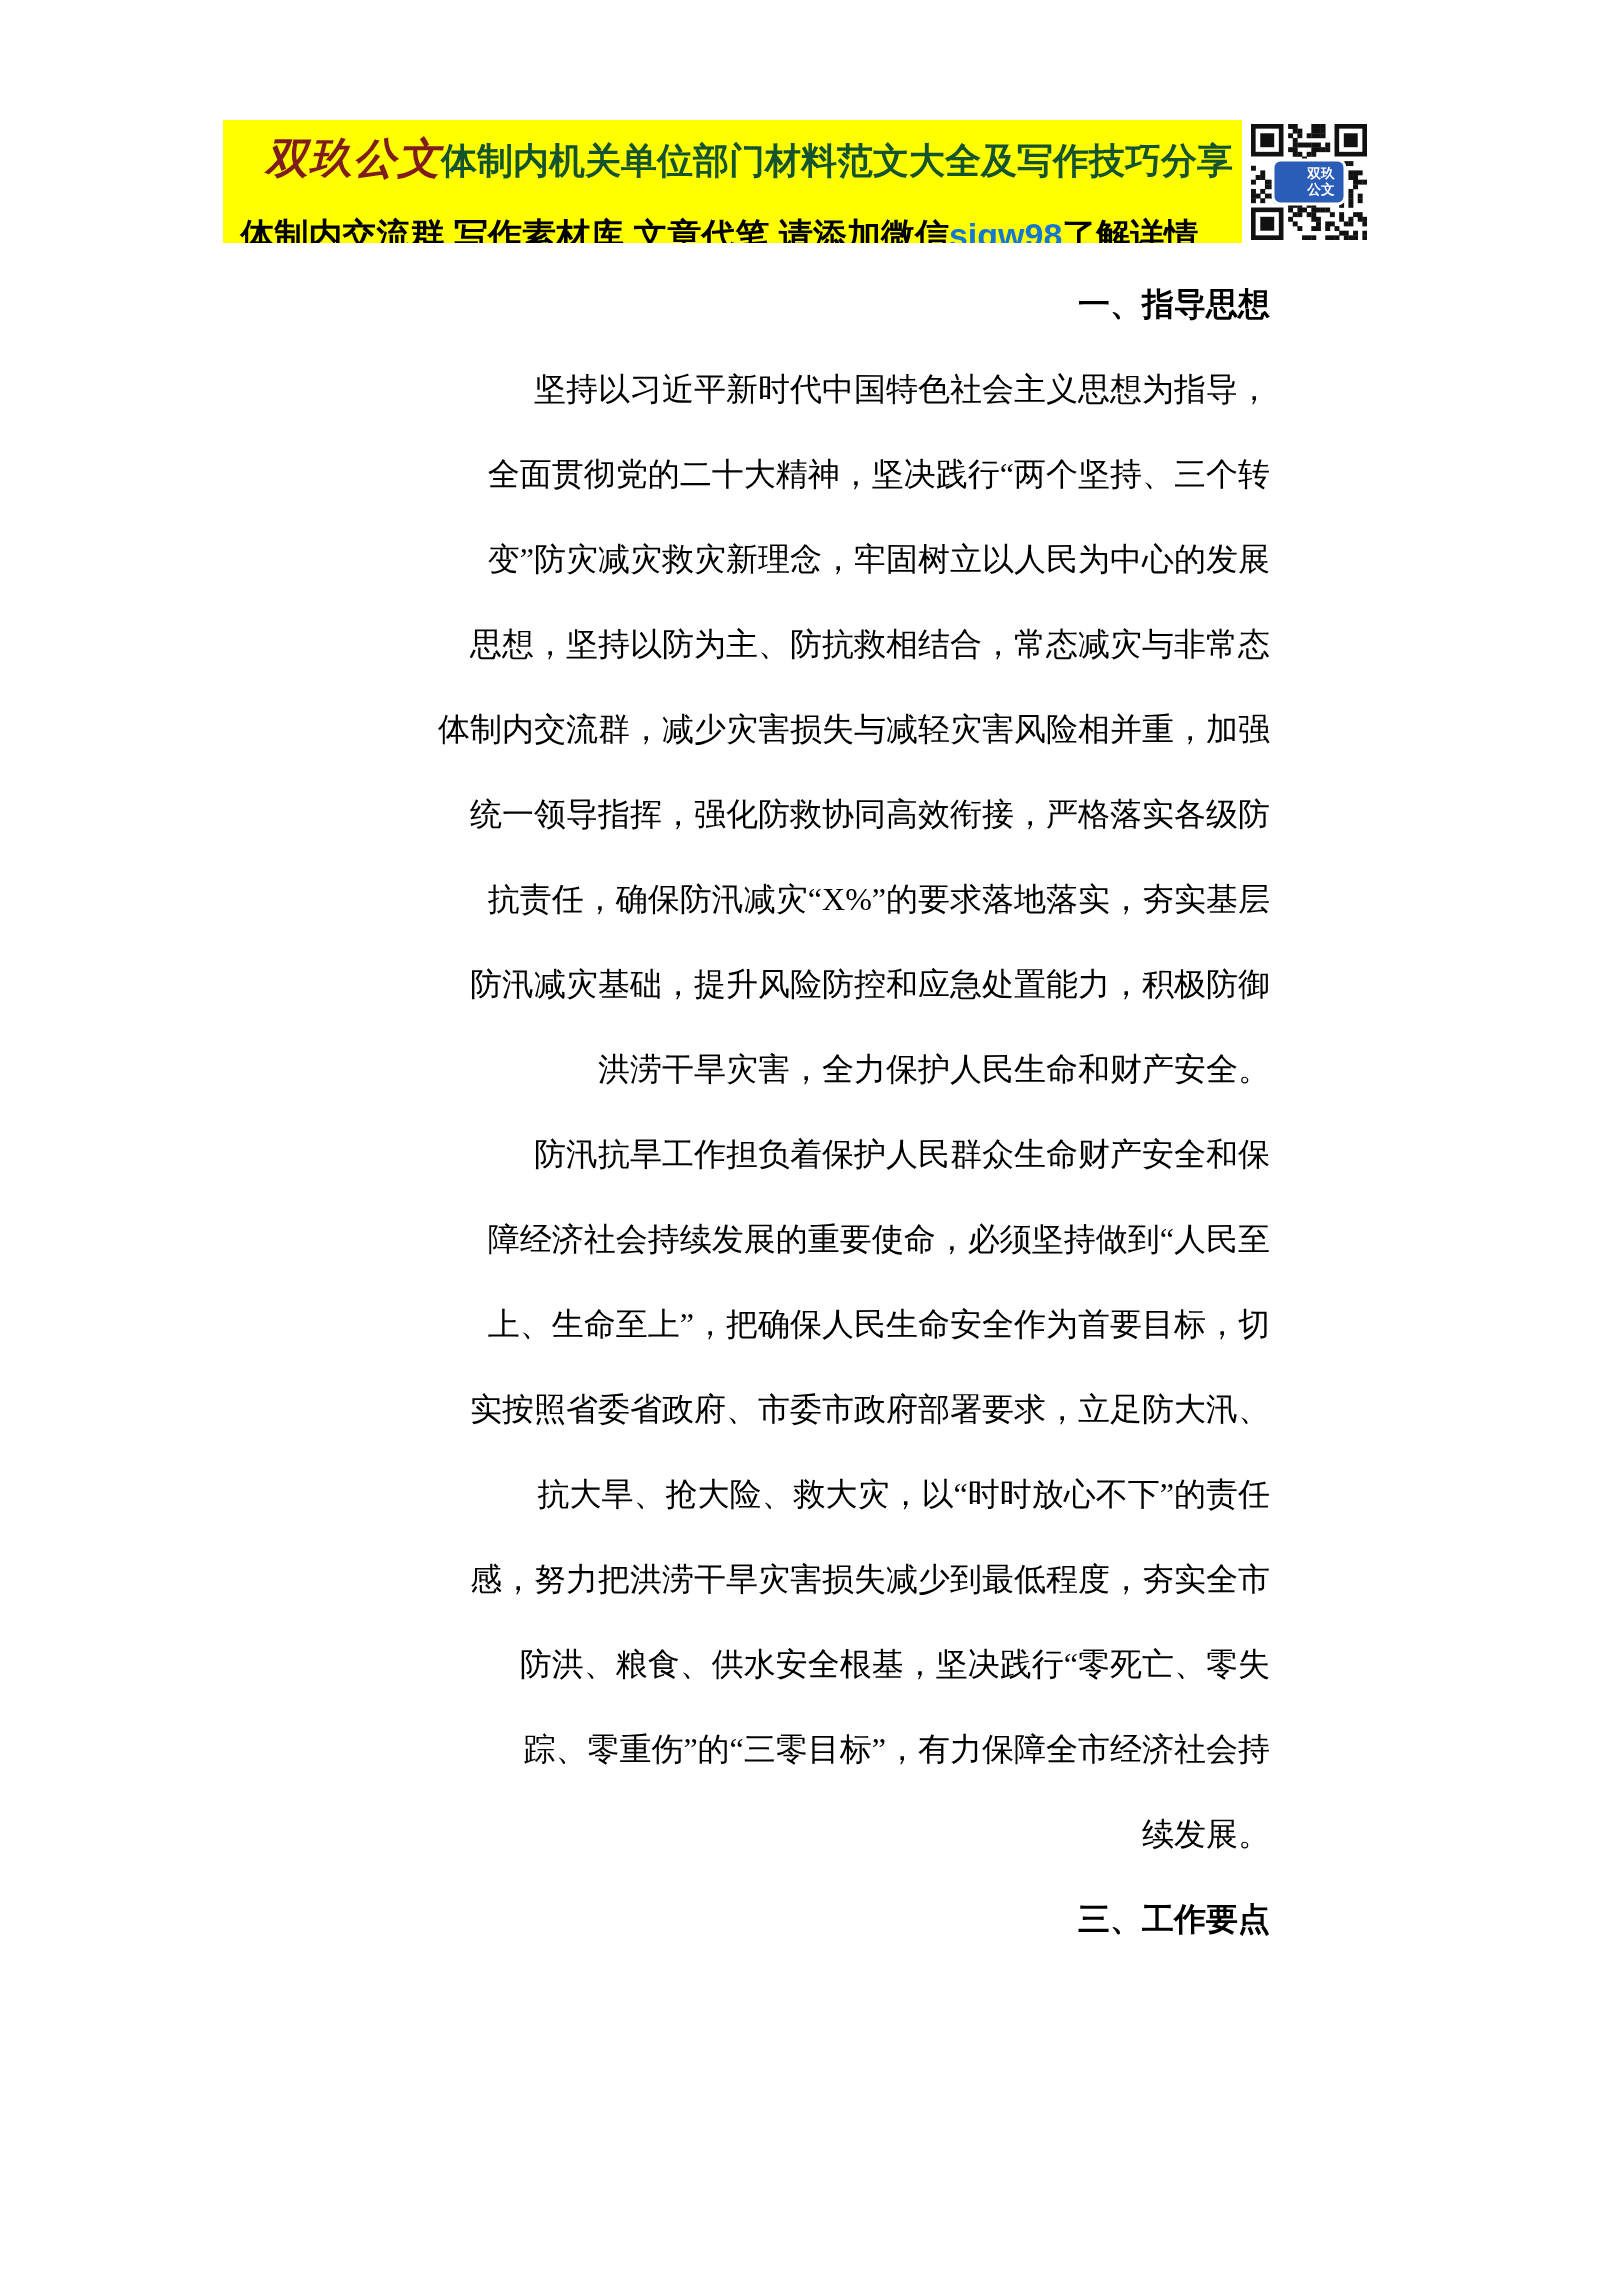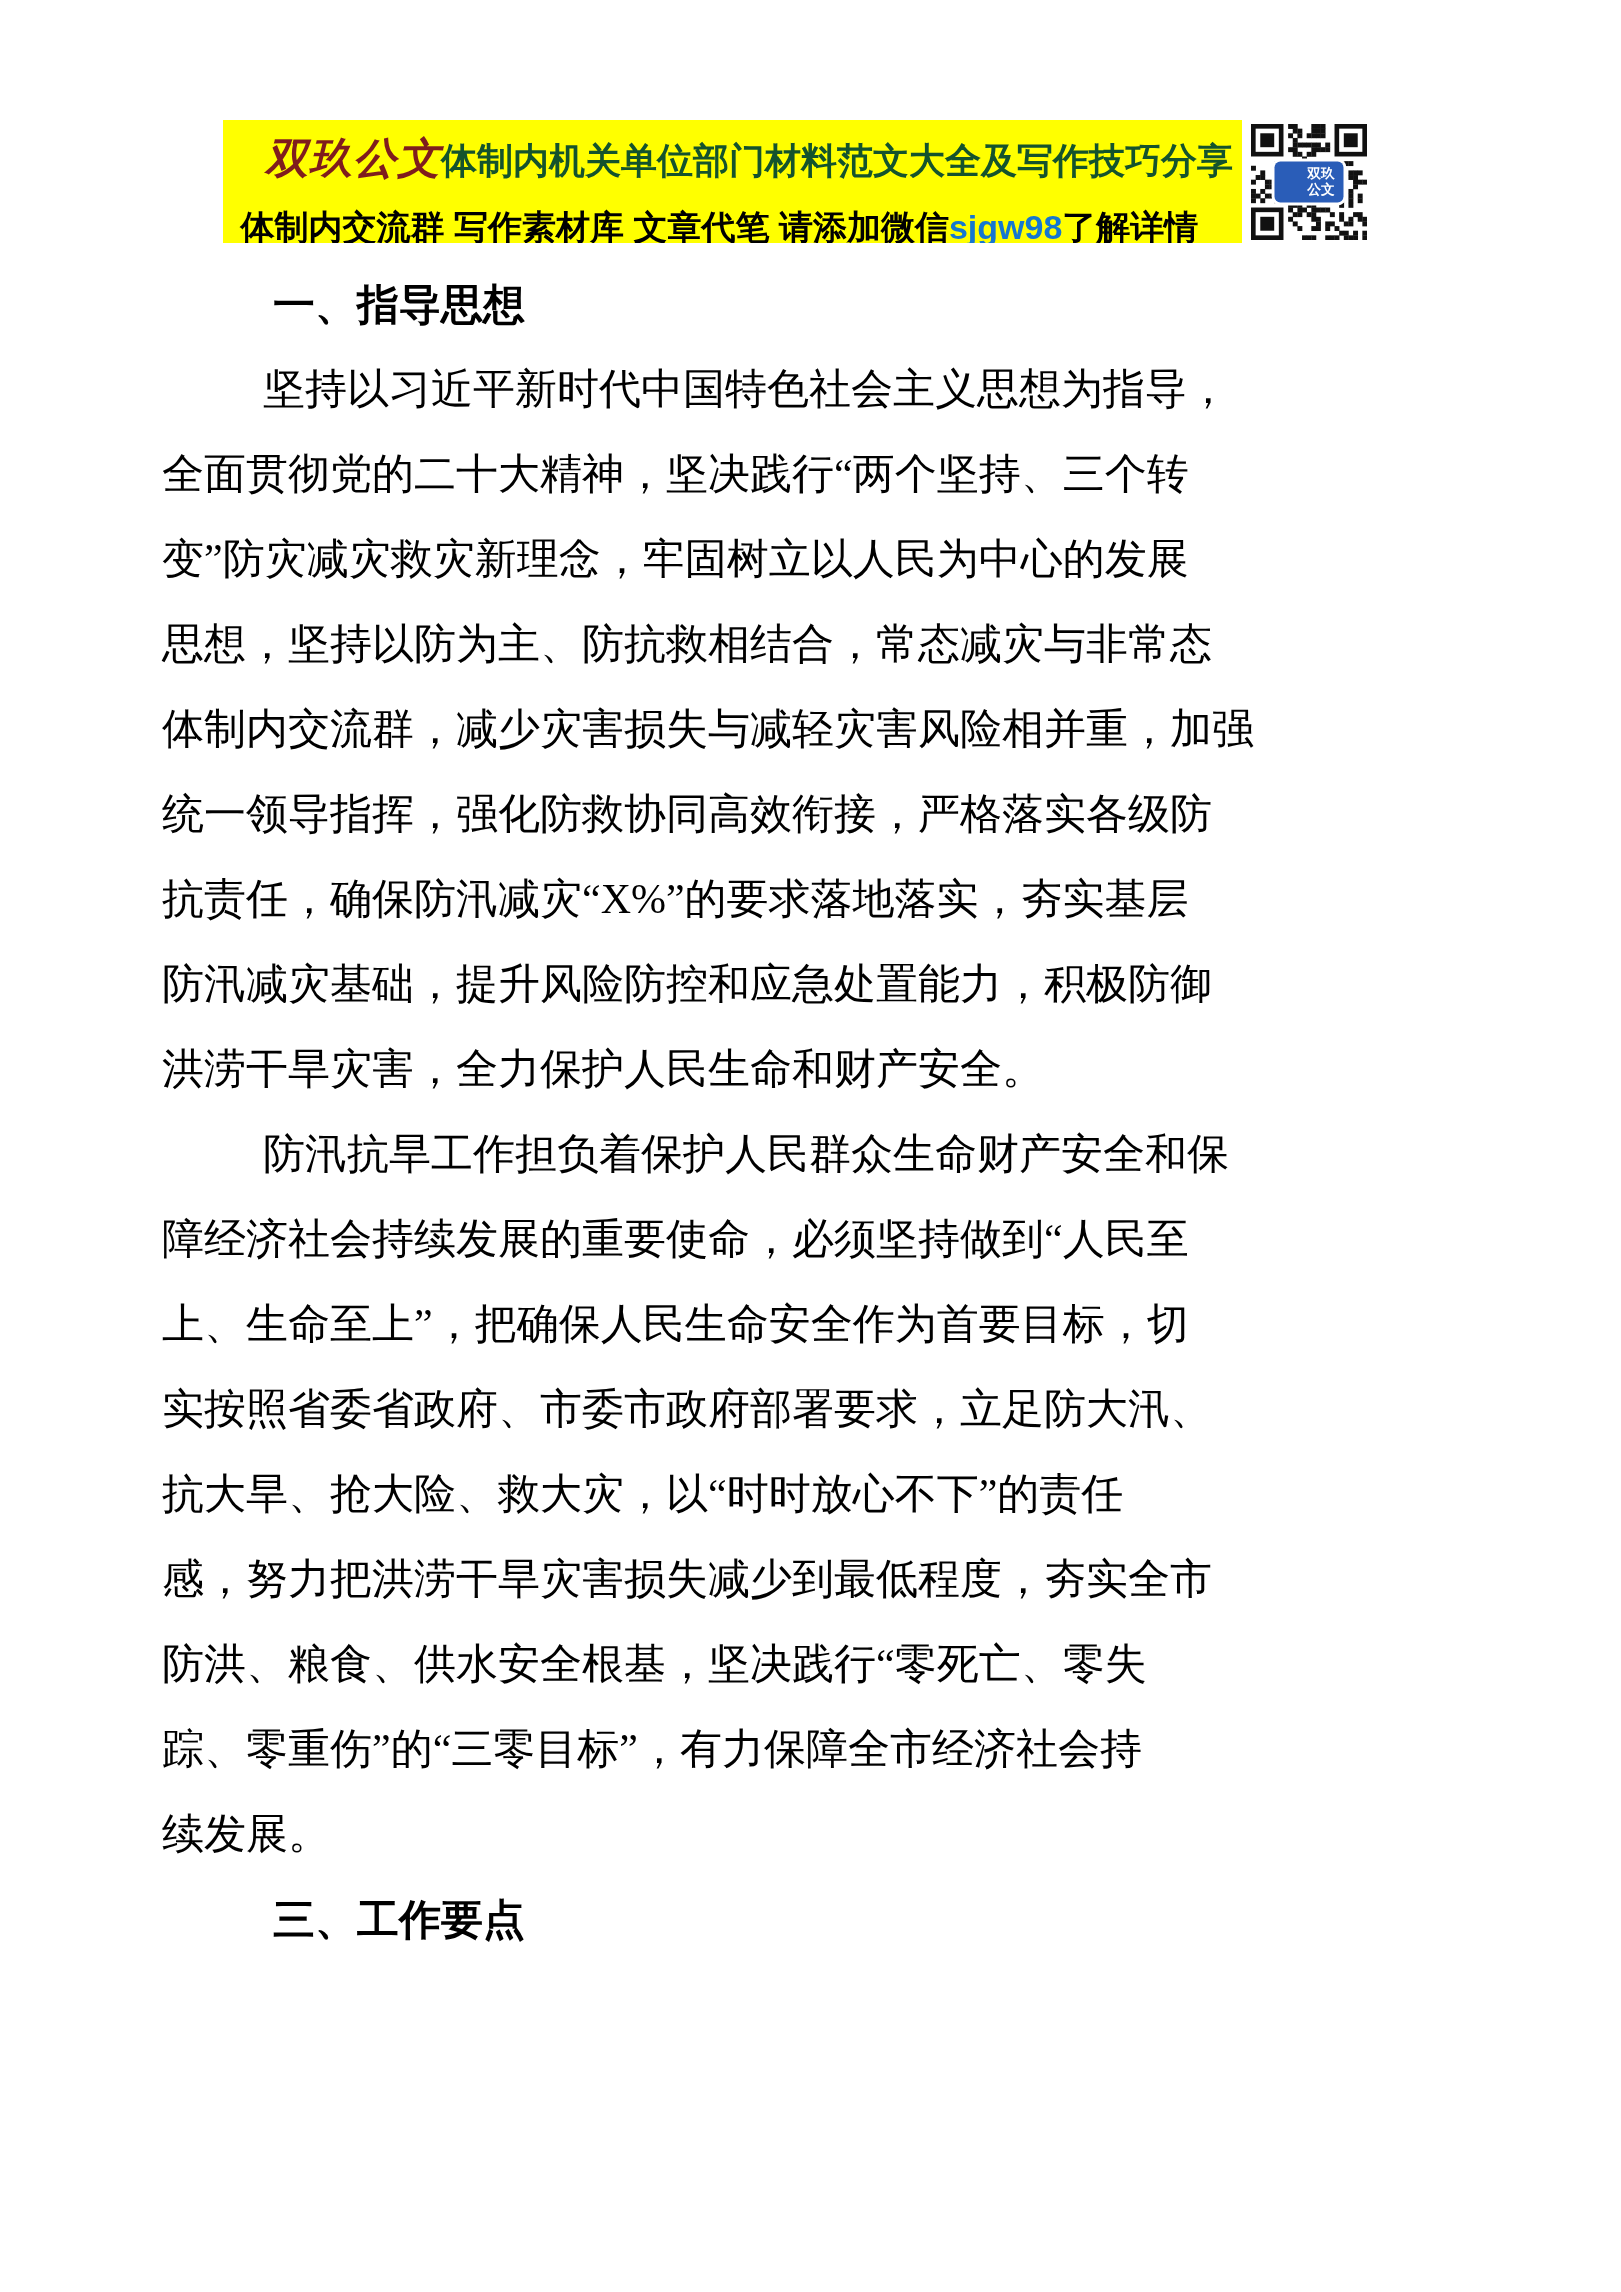--- a/index.html
+++ b/index.html
@@ -35,21 +35,21 @@
   .tagline {
     color:#14532d;
     font-family:"Liberation Sans", sans-serif;
     font-weight:bold;
     font-size:36px; letter-spacing:0px;
   }
   .banner-line2 {
     font-family:"Liberation Sans", sans-serif;
     font-weight:bold;
     font-size:34px; color:#000000;
-    margin-top:8px; white-space:nowrap;
+    margin-top:16px; white-space:nowrap;
   }
   .wechat { color:#1577D0; }
 
   .qr-wrap {
     flex:1; background:#ffffff; position:relative;
     display:flex; align-items:center; justify-content:center;
   }
   .qr-wrap svg { display:block; }
   .qr-badge {
     position:absolute; left:50%; top:50%;
@@ -66,23 +66,24 @@
     white-space:nowrap;
   }
 
   
   .doc {
     position:absolute; left:162px; top:262px; width:1108px;
     color:#000000;
   }
   .line {
     height:85px; line-height:85px;
-    font-size:42px;
+    font-size:32px;
     white-space:nowrap;
     font-family:"Liberation Serif", serif;
+    text-align:right;
   }
   .heading .line {
     padding-left:111px;
     font-family:"Liberation Sans", sans-serif;
     font-weight:600;
   }
   .paragraph .line.first { padding-left:101px; }
 </style>
 </head>
 <body>

